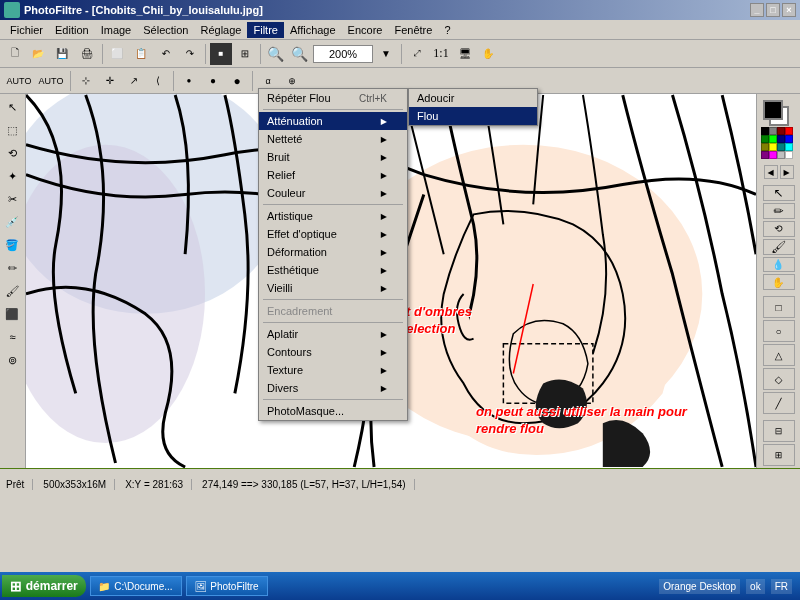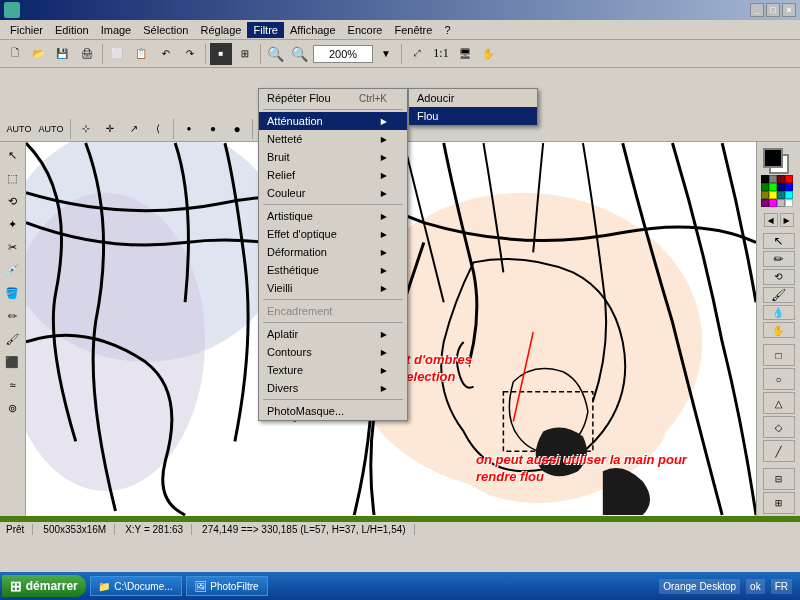--- a/index.html
+++ b/index.html
@@ -142,24 +142,24 @@
     .color-swatch {
       width: 8px; height: 8px;
       cursor: pointer;
       border: 1px solid rgba(0,0,0,0.3);
     }
 
     
     #status-bar {
       height: 20px;
       background: #d4d0c8;
-      border-top: 6px solid #4d7c0f;
-      display: flex;
-      align-items: center;
-      padding: 7px 6px;
+      border-top: 1px solid #4d7c0f;
+      display: flex;
+      align-items: center;
+      padding: 15px 6px;
       font-size: 10px;
       gap: 10px;
     }
     .status-section { border-right: 1px solid #a0a0a0; padding-right: 8px; }
 
     
     #taskbar {
       height: 28px;
       background: linear-gradient(to bottom, #1c6bbf, #0a3d8f);
       display: flex;
@@ -255,20 +255,21 @@
       text-shadow: 1px 1px 0 white, -1px -1px 0 white;
       pointer-events: none;
       line-height: 1.3;
     }
   </style>
 </head>
 <body>
 
 <div id="title-bar">
   <div id="title-bar-icon"></div>
+  <span>PhotoFiltre - [Chobits_Chii_by_louisalulu.jpg]</span>
   <div id="title-bar-controls">
     <div class="title-btn">_</div>
     <div class="title-btn">□</div>
     <div class="title-btn">×</div>
   </div>
 </div>
 
 <div id="menu-bar">
   <div class="menu-item">Fichier</div>
   <div class="menu-item">Edition</div>
@@ -300,21 +301,21 @@
   <div class="tb-btn" style="font-size:14px;">🔍</div>
   <input class="zoom-box" type="text" value="200%" style="">
   <div class="tb-btn">▼</div>
   <div class="tb-separator"></div>
   <div class="tb-btn" style="font-size:9px;">⤢</div>
   <div class="tb-btn" style="font-size:12px;font-family:Liberation Serif, serif;">1:1</div>
   <div class="tb-btn">🖥</div>
   <div class="tb-btn">✋</div>
 </div>
 
-<div id="toolbar2" style="height:26px; display:flex; align-items:center; background:#d4d0c8; border-bottom:1px solid #a0a0a0; padding:0 4px; gap:2px;margin-top:48px;">
+<div id="toolbar2" style="height:26px; display:flex; align-items:center; background:#d4d0c8; border-bottom:1px solid #a0a0a0; padding:0 4px; gap:2px;">
   <div class="tb-btn" style="font-size:9px; width:30px;">AUTO</div>
   <div class="tb-btn" style="font-size:9px; width:30px;">AUTO</div>
   <div class="tb-separator"></div>
   <div class="tb-btn">⊹</div>
   <div class="tb-btn">✛</div>
   <div class="tb-btn">↗</div>
   <div class="tb-btn">⟨</div>
   <div class="tb-separator"></div>
   <div class="tb-btn" style="font-size:8px;">●</div>
   <div class="tb-btn" style="font-size:10px;">●</div>

